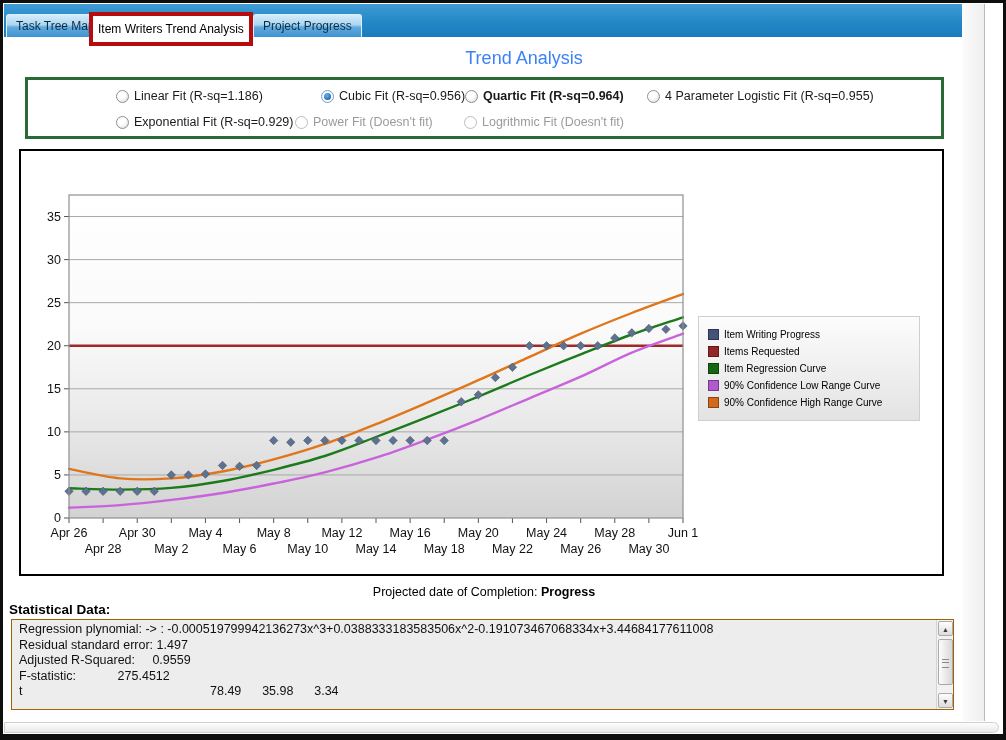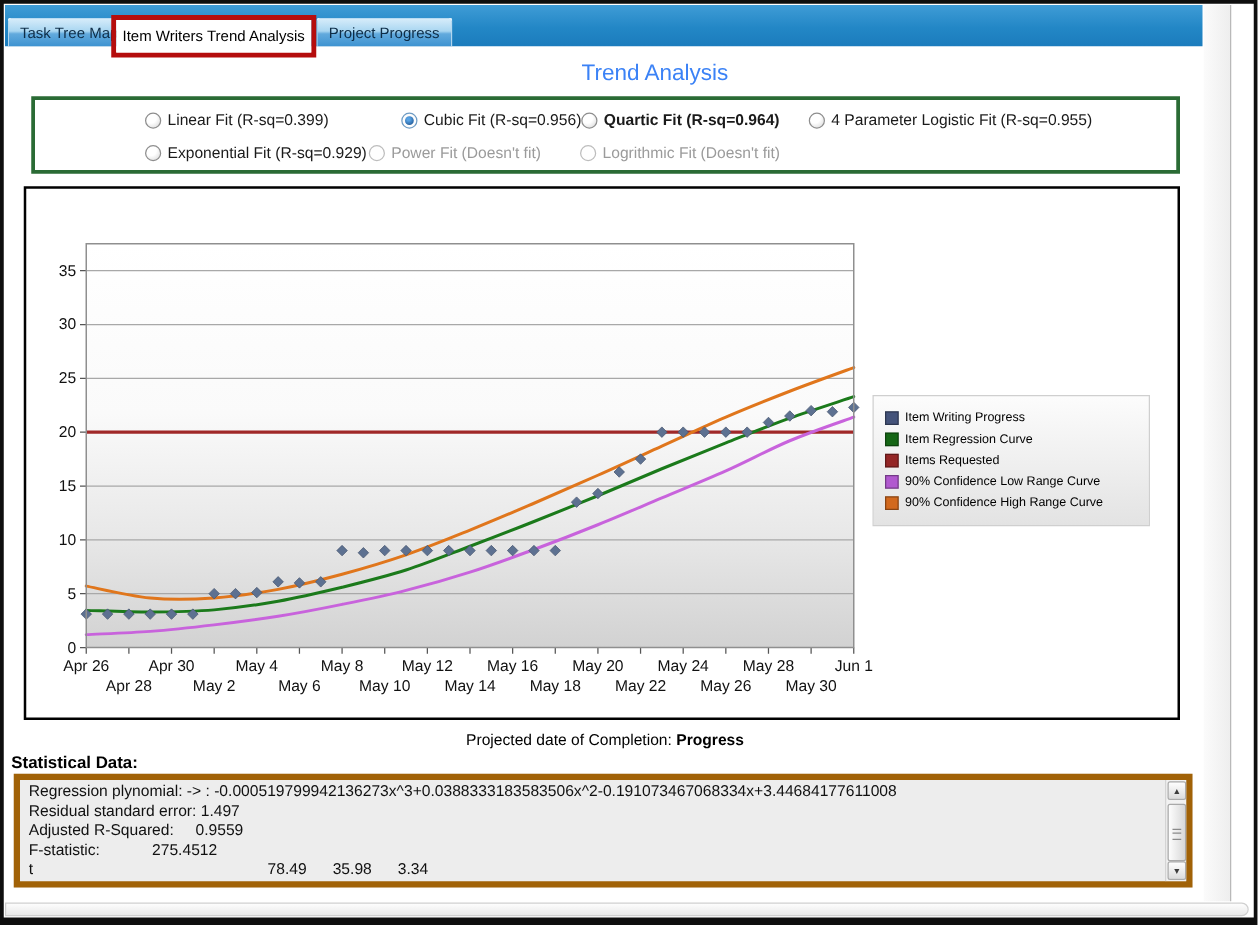--- a/index.html
+++ b/index.html
@@ -43,21 +43,21 @@
   .legend{position:absolute;left:677px;top:165px;width:222px;
     background:linear-gradient(#fcfcfc,#e3e3e3);border:1px solid #cfcfcf;
     padding:9px 8px 9px 9px;box-sizing:border-box;}
   .legend-item{display:flex;align-items:center;gap:5px;font-size:10px;color:#000;height:17px;}
   .legend-swatch{width:11px;height:11px;display:inline-block;border:1px solid rgba(0,0,0,.35);box-sizing:border-box;flex:0 0 auto;}
   
   .projected{position:absolute;left:0;top:582px;width:962px;text-align:center;font-size:12.5px;color:#000;}
   .projected b{font-weight:bold;}
   .stats-heading{position:absolute;left:6px;top:599px;font-size:13.5px;font-weight:bold;color:#000;}
   .stats-box{position:absolute;left:8px;top:616px;width:943px;height:91px;
-    border:5px solid #a16207;background:#ededed;box-sizing:border-box;overflow:hidden;}
+    border:1px solid #a16207;background:#ededed;box-sizing:border-box;overflow:hidden;}
   .stats-lines{position:absolute;left:0;top:2px;right:18px;bottom:0;padding-left:7px;overflow:hidden;}
   .stat-line{font-size:12.5px;line-height:15.5px;color:#111;white-space:pre;}
   
   .vscroll{position:absolute;top:0;right:0;width:17px;height:100%;background:#f2f2f2;border-left:1px solid #d4d4d4;box-sizing:border-box;}
   .sb-btn{position:absolute;left:1px;width:15px;height:15px;font-size:7px;line-height:15px;text-align:center;color:#3c3c3c;
     background:linear-gradient(#fefefe,#dcdcdc);border:1px solid #ababab;border-radius:2px;box-sizing:border-box;}
   .sb-btn.up{top:1px;} .sb-btn.down{bottom:1px;}
   .sb-thumb{position:absolute;left:1px;top:19px;width:15px;height:46px;
     background:linear-gradient(90deg,#fdfdfd,#d8d8d8);border:1px solid #a9a9a9;border-radius:2px;box-sizing:border-box;}
   .sb-thumb .grip{position:absolute;left:3px;right:3px;top:19px;height:7px;
@@ -82,21 +82,21 @@
     </div>
     <div class="tab tab-project">Project Progress</div>
   </div>
 
   <div class="page-title">Trend Analysis</div>
 
   <div class="fit-box">
     <div class="fit-row" id="fit-row-0">
         <span class="radio" style="left: 88px;">
           <span class="rb"></span>
-          <span class="rb-label">Linear Fit (R-sq=0.399)</span>
+          <span class="rb-label">Linear Fit (R-sq=1.186)</span>
         </span>
         <span class="radio checked" style="left: 293px;">
           <span class="rb"></span>
           <span class="rb-label">Cubic Fit (R-sq=0.956)</span>
         </span>
         <span class="radio" style="left: 437px; font-weight: bold;">
           <span class="rb"></span>
           <span class="rb-label">Quartic Fit (R-sq=0.964)</span>
         </span>
         <span class="radio" style="left: 619px;">
@@ -234,26 +234,26 @@
         <path d="M644.9444444444445 174.168L649.1444444444445 178.368L644.9444444444445 182.56799999999998L640.7444444444444 178.368Z" fill="#5d7191" stroke="#47566f" stroke-width="0.6"></path>
         <path d="M662 170.72266666666667L666.2 174.92266666666666L662 179.12266666666665L657.8 174.92266666666666Z" fill="#5d7191" stroke="#47566f" stroke-width="0.6"></path>
         <rect x="48" y="44" width="614" height="323" fill="none" stroke="#8f8f8f" stroke-width="1.2"></rect>
       </svg>
     <div class="legend" id="legend">
         <div class="legend-item">
           <span class="legend-swatch" style="background: rgb(68, 83, 122);"></span>
           <span class="legend-label">Item Writing Progress</span>
         </div>
         <div class="legend-item">
+          <span class="legend-swatch" style="background: rgb(148, 38, 38);"></span>
+          <span class="legend-label">Items Requested</span>
+        </div>
+        <div class="legend-item">
           <span class="legend-swatch" style="background: rgb(21, 102, 21);"></span>
           <span class="legend-label">Item Regression Curve</span>
-        </div>
-        <div class="legend-item">
-          <span class="legend-swatch" style="background: rgb(148, 38, 38);"></span>
-          <span class="legend-label">Items Requested</span>
         </div>
         <div class="legend-item">
           <span class="legend-swatch" style="background: rgb(177, 89, 207);"></span>
           <span class="legend-label">90% Confidence Low Range Curve</span>
         </div>
         <div class="legend-item">
           <span class="legend-swatch" style="background: rgb(210, 105, 30);"></span>
           <span class="legend-label">90% Confidence High Range Curve</span>
         </div>
       </div>

